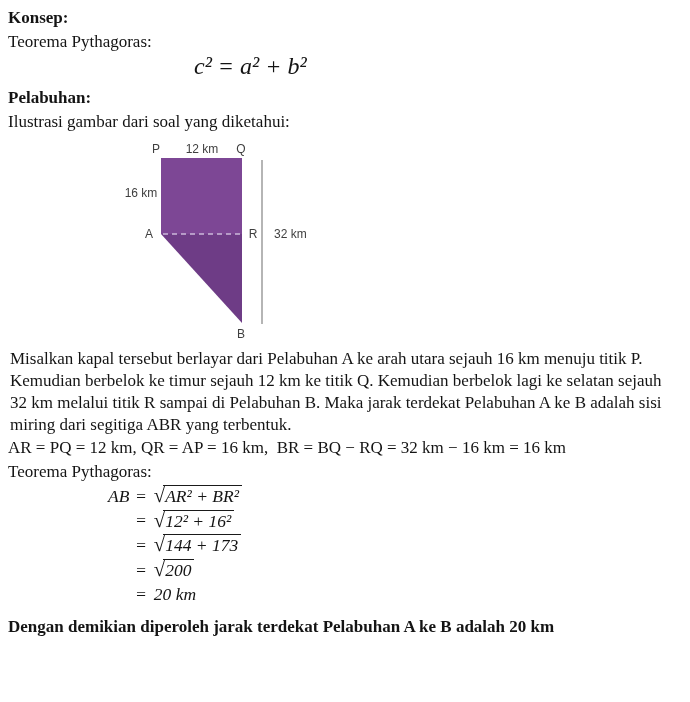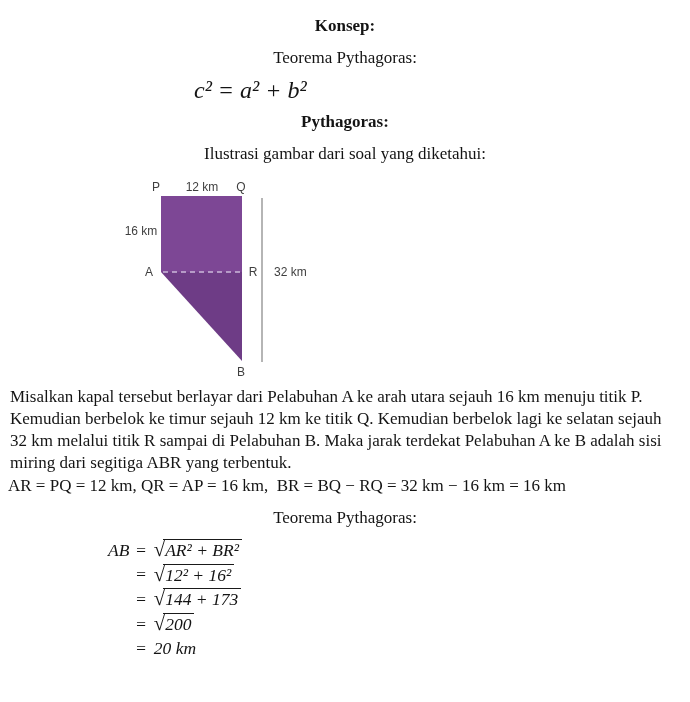--- a/index.html
+++ b/index.html
@@ -6,21 +6,21 @@
   html, body { margin: 0; padding: 0; }
   body {
     width: 690px; height: 702px;
     background: #ffffff;
     color: #141414;
     font-family: "Liberation Serif", "DejaVu Serif", serif;
     font-size: 17px;
     overflow: hidden;
   }
   .doc { padding: 6px 8px 0 8px; }
-  .line { margin: 8px; line-height: 24px; text-align: center; }
+  .line { margin: 0; line-height: 24px; }
   .heading { font-weight: bold; }
   .mt8 { margin-top: 8px; }
   .formula {
     margin: 0 0 0 186px;
     line-height: 24px;
     font-style: italic;
     font-size: 24px;
   }
   
   .diagram-wrap { position: relative; height: 206px; margin-top: 2px; }
@@ -55,21 +55,21 @@
 </style>
 </head>
 <body>
 
 <div class="doc">
 
   <p class="line heading">Konsep:</p>
   <p class="line">Teorema Pythagoras:</p>
   <p class="formula">c² = a² + b²</p>
 
-  <p class="line heading mt8">Pythagoras:</p>
+  <p class="line heading mt8">Pelabuhan:</p>
   <p class="line">Ilustrasi gambar dari soal yang diketahui:</p>
 
   <div class="diagram-wrap">
     <svg width="210" height="206" viewBox="0 0 210 206">
 
       <polygon points="56,22 137,22 137,98 56,98" fill="#7d4795"></polygon>
 
       <polygon points="56,98 137,98 137,187" fill="#6e3c86"></polygon>
 
       <line x1="58" y1="98" x2="136" y2="98" stroke="#ccb9da" stroke-width="1.6" stroke-dasharray="5 4"></line>
@@ -125,14 +125,15 @@
         <span class="vinculum">200</span>
       </span>
     </div>
     <div class="eq-row">
       <span class="eq-lhs"></span>
       <span class="eq-sign">=</span>
       <span>20 km</span>
     </div>
   </div>
 
+  <p class="conclusion">Dengan demikian diperoleh jarak terdekat Pelabuhan A ke B adalah 20 km</p>
 
 </div>
 
 </body></html>

